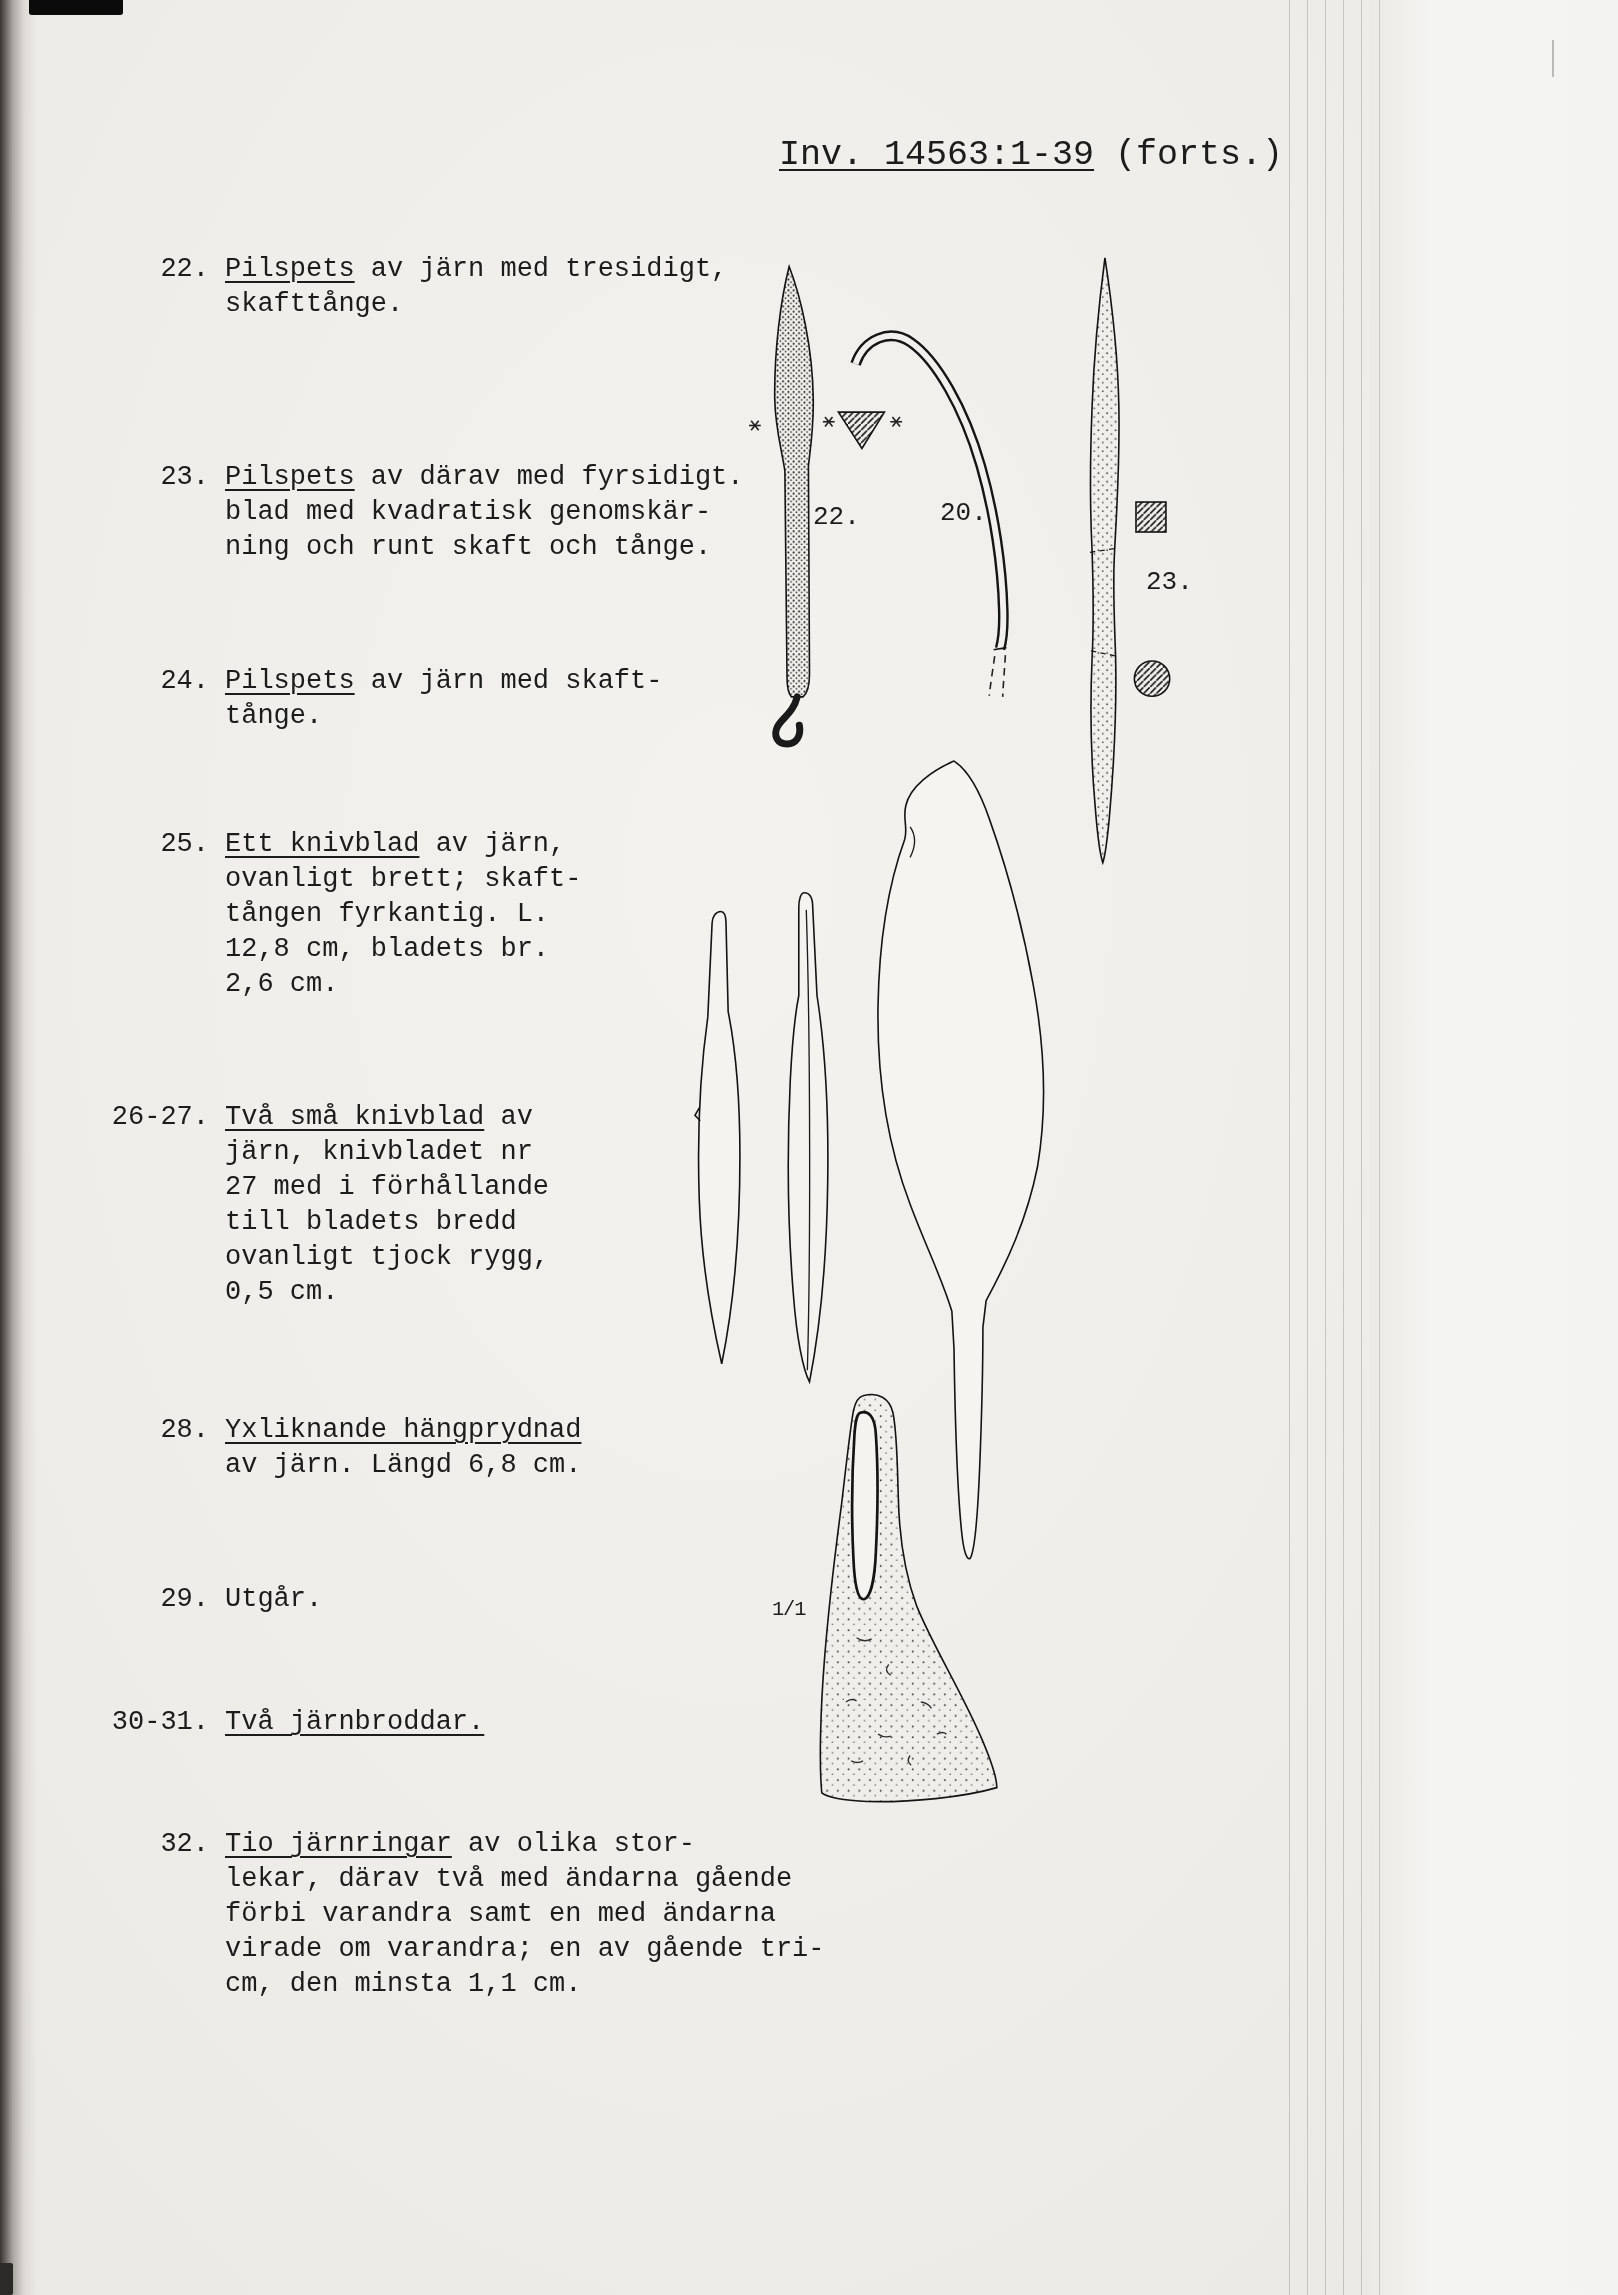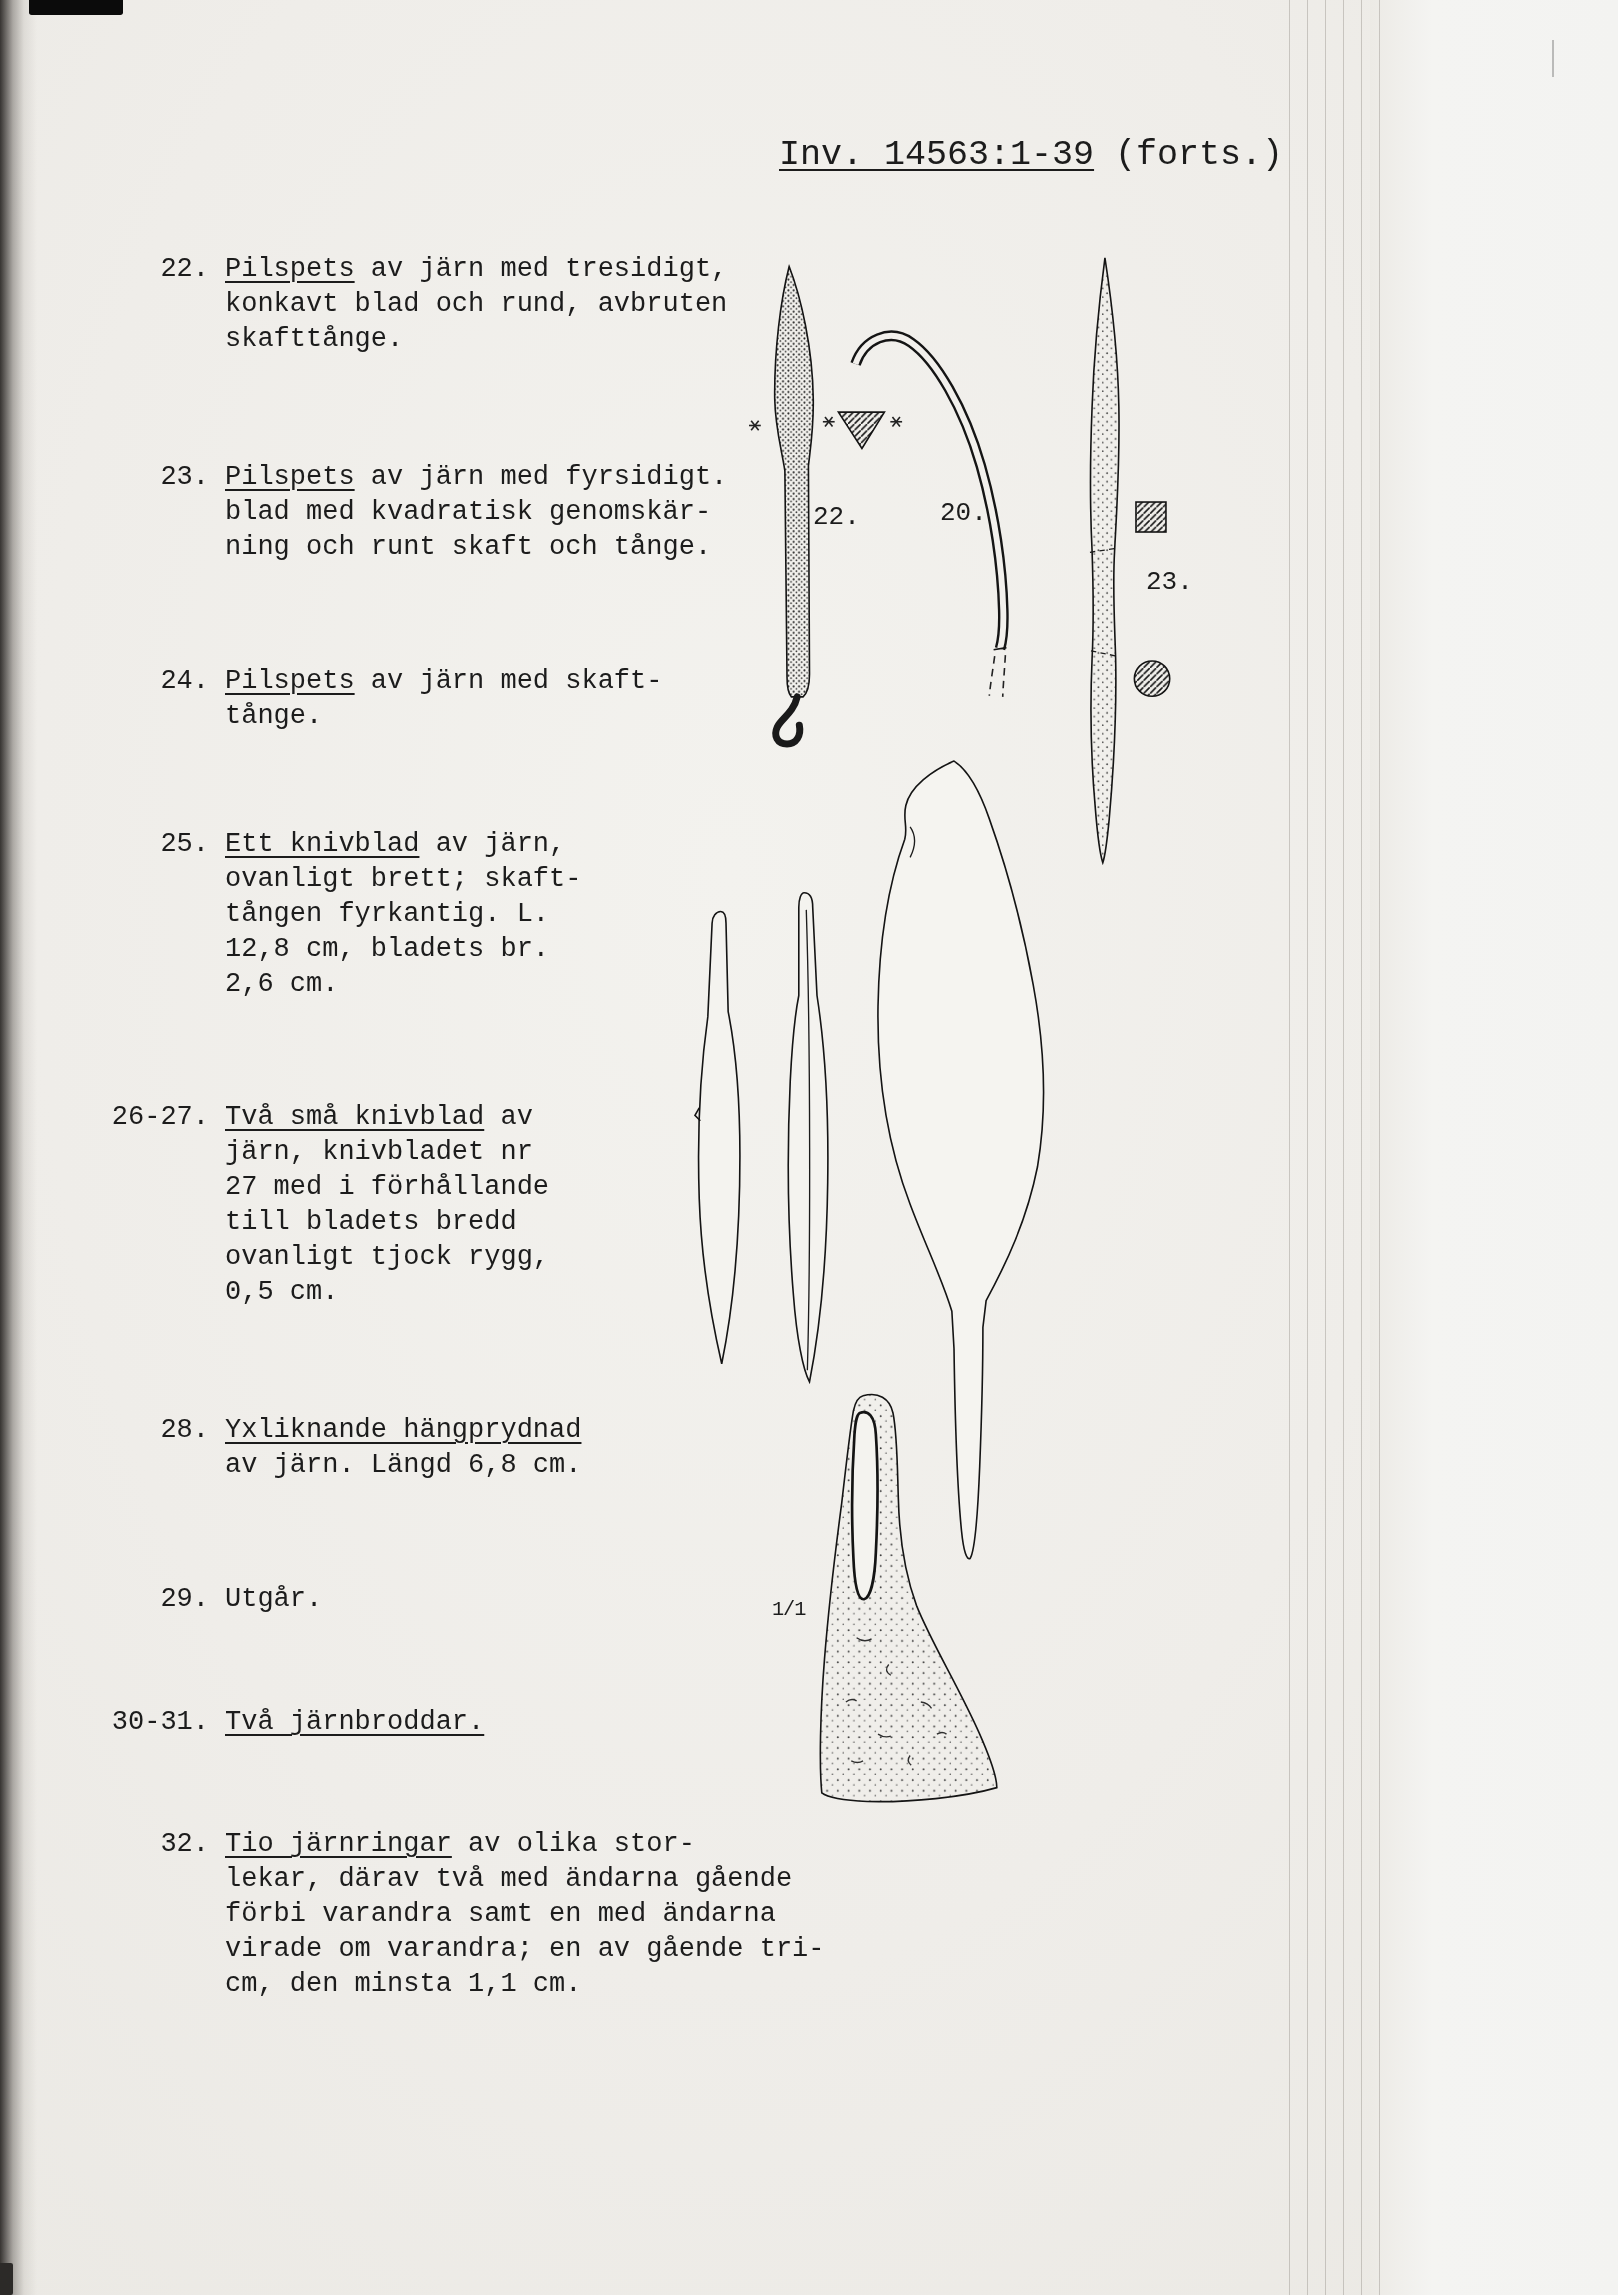--- a/index.html
+++ b/index.html
@@ -152,27 +152,26 @@
       <path d="M1750,3240 q10,-6 18,0"></path>
     </g>
   </g>
 </svg>
 
 <div class="hdr" style="left:779px;top:138px"><span class="u">Inv. 14563:1-39</span><span> (forts.)</span></div>
 
 <div class="item" style="top:252px">
   <span class="num">22.</span>
   <div class="line"><span class="u">Pilspets</span><span> av järn med tresidigt,</span></div>
-  <div class="line">konkavt blad och rund, avbruten</div>
   <div class="line">skafttånge.</div>
 </div>
 
 <div class="item" style="top:460px">
   <span class="num">23.</span>
-  <div class="line"><span class="u">Pilspets</span><span> av järn med fyrsidigt.</span></div>
+  <div class="line"><span class="u">Pilspets</span><span> av därav med fyrsidigt.</span></div>
   <div class="line">blad med kvadratisk genomskär-</div>
   <div class="line">ning och runt skaft och tånge.</div>
 </div>
 
 <div class="item" style="top:664px">
   <span class="num">24.</span>
   <div class="line"><span class="u">Pilspets</span><span> av järn med skaft-</span></div>
   <div class="line">tånge.</div>
 </div>
 

